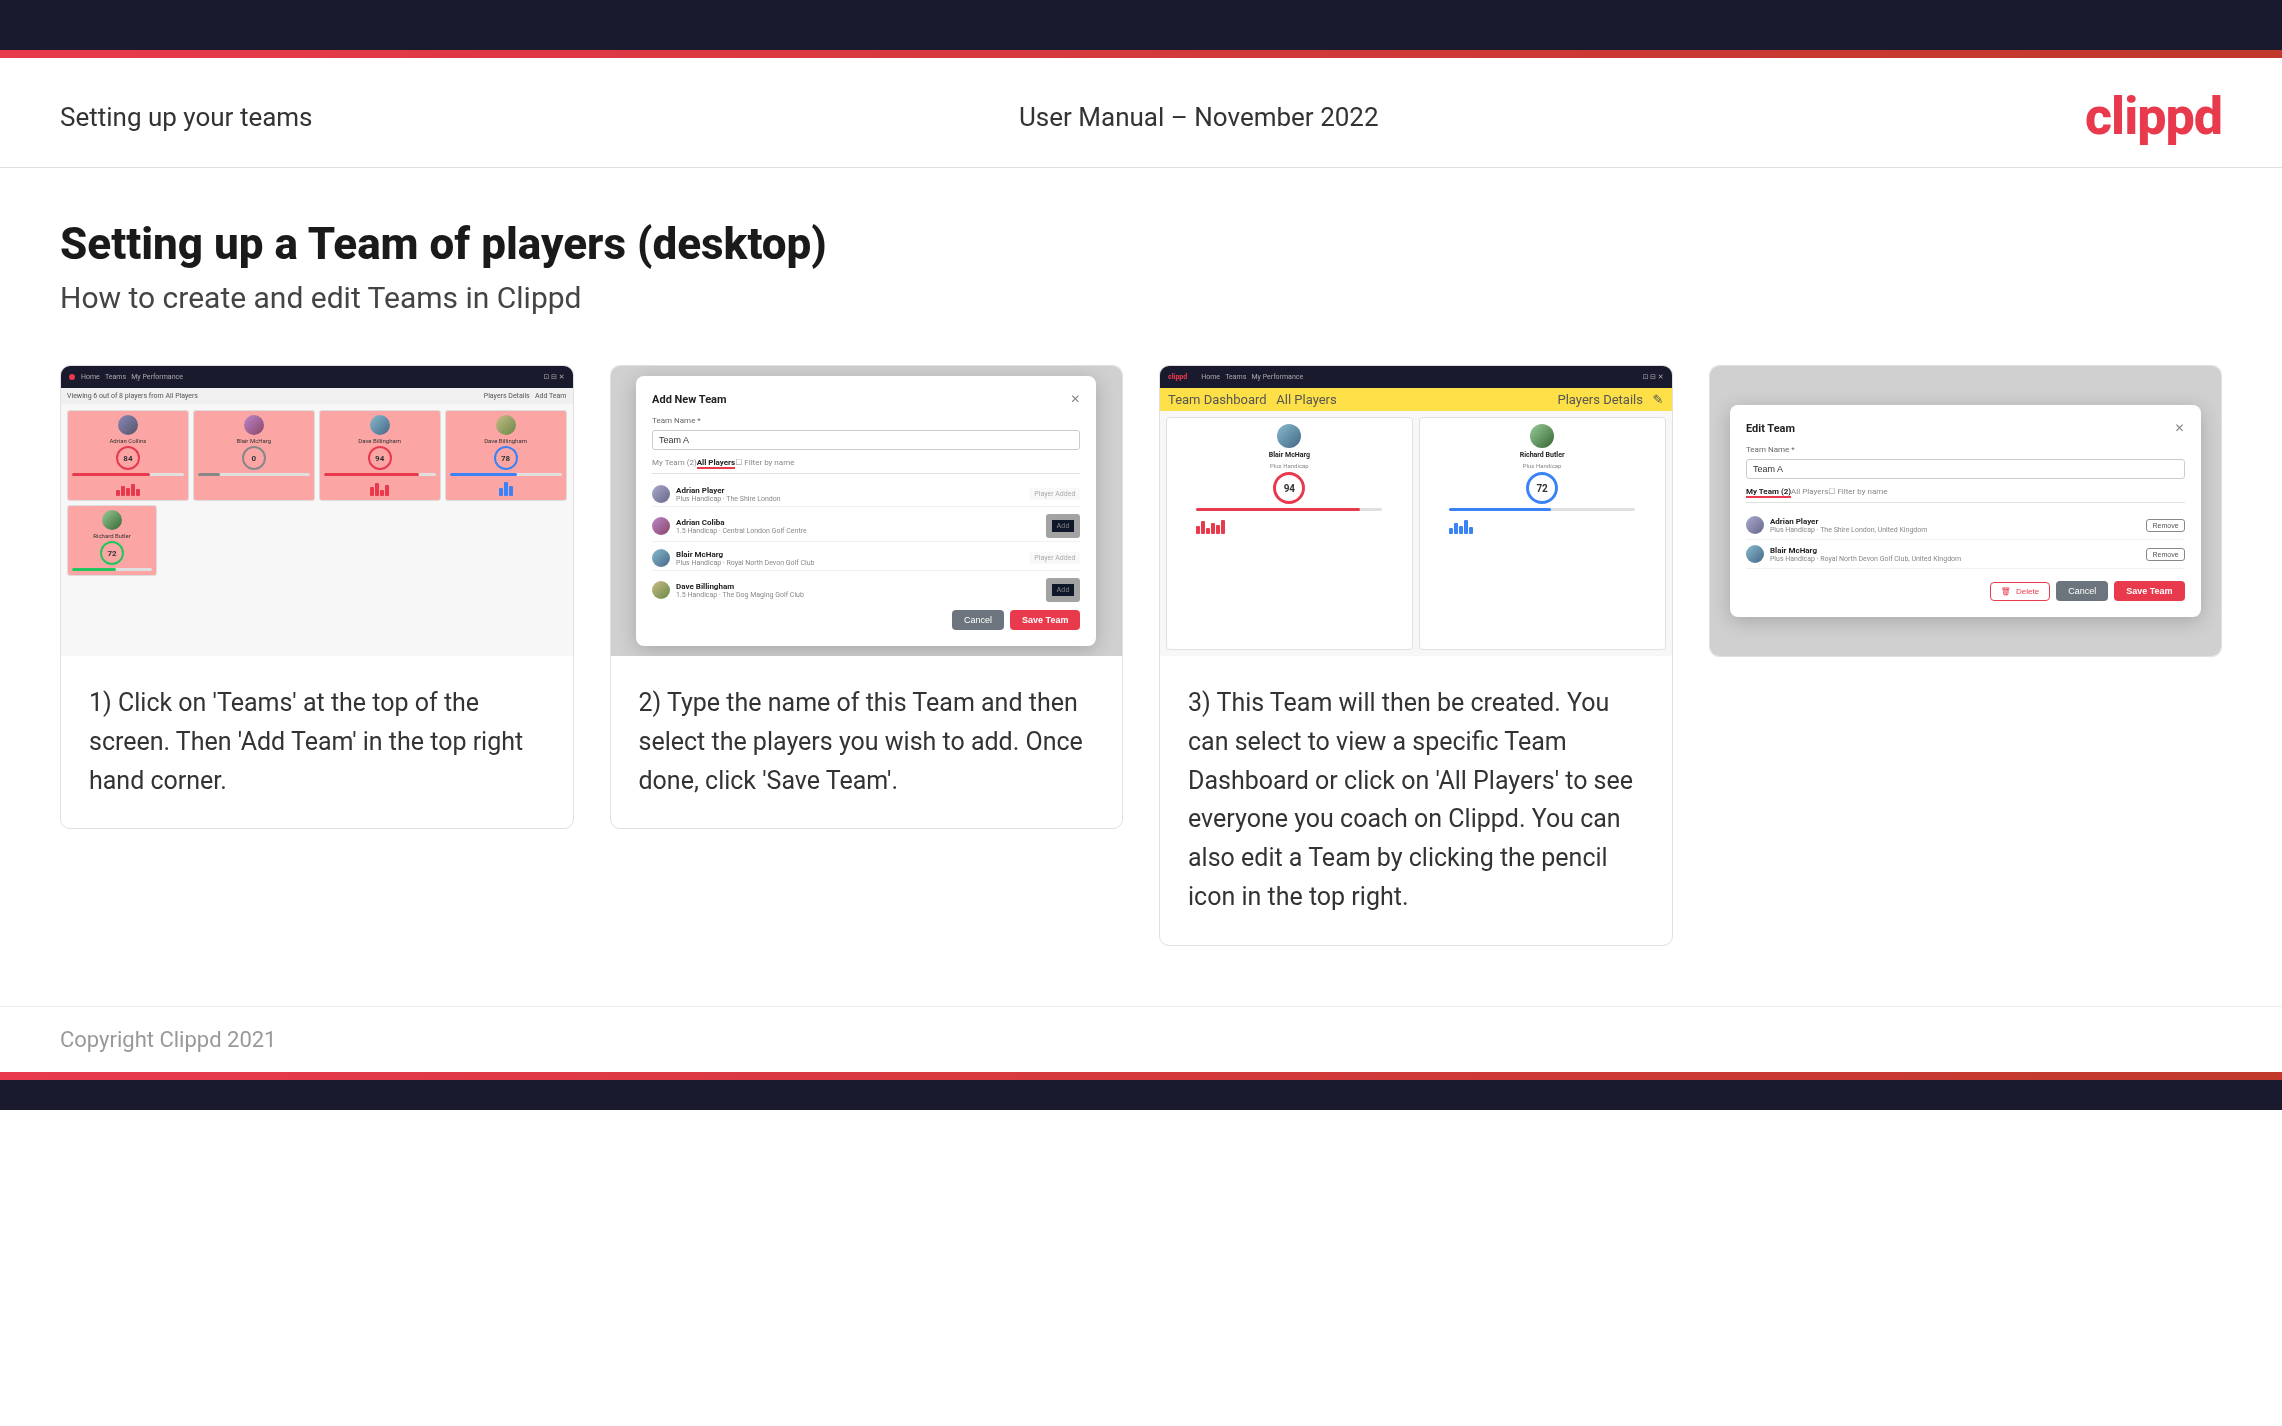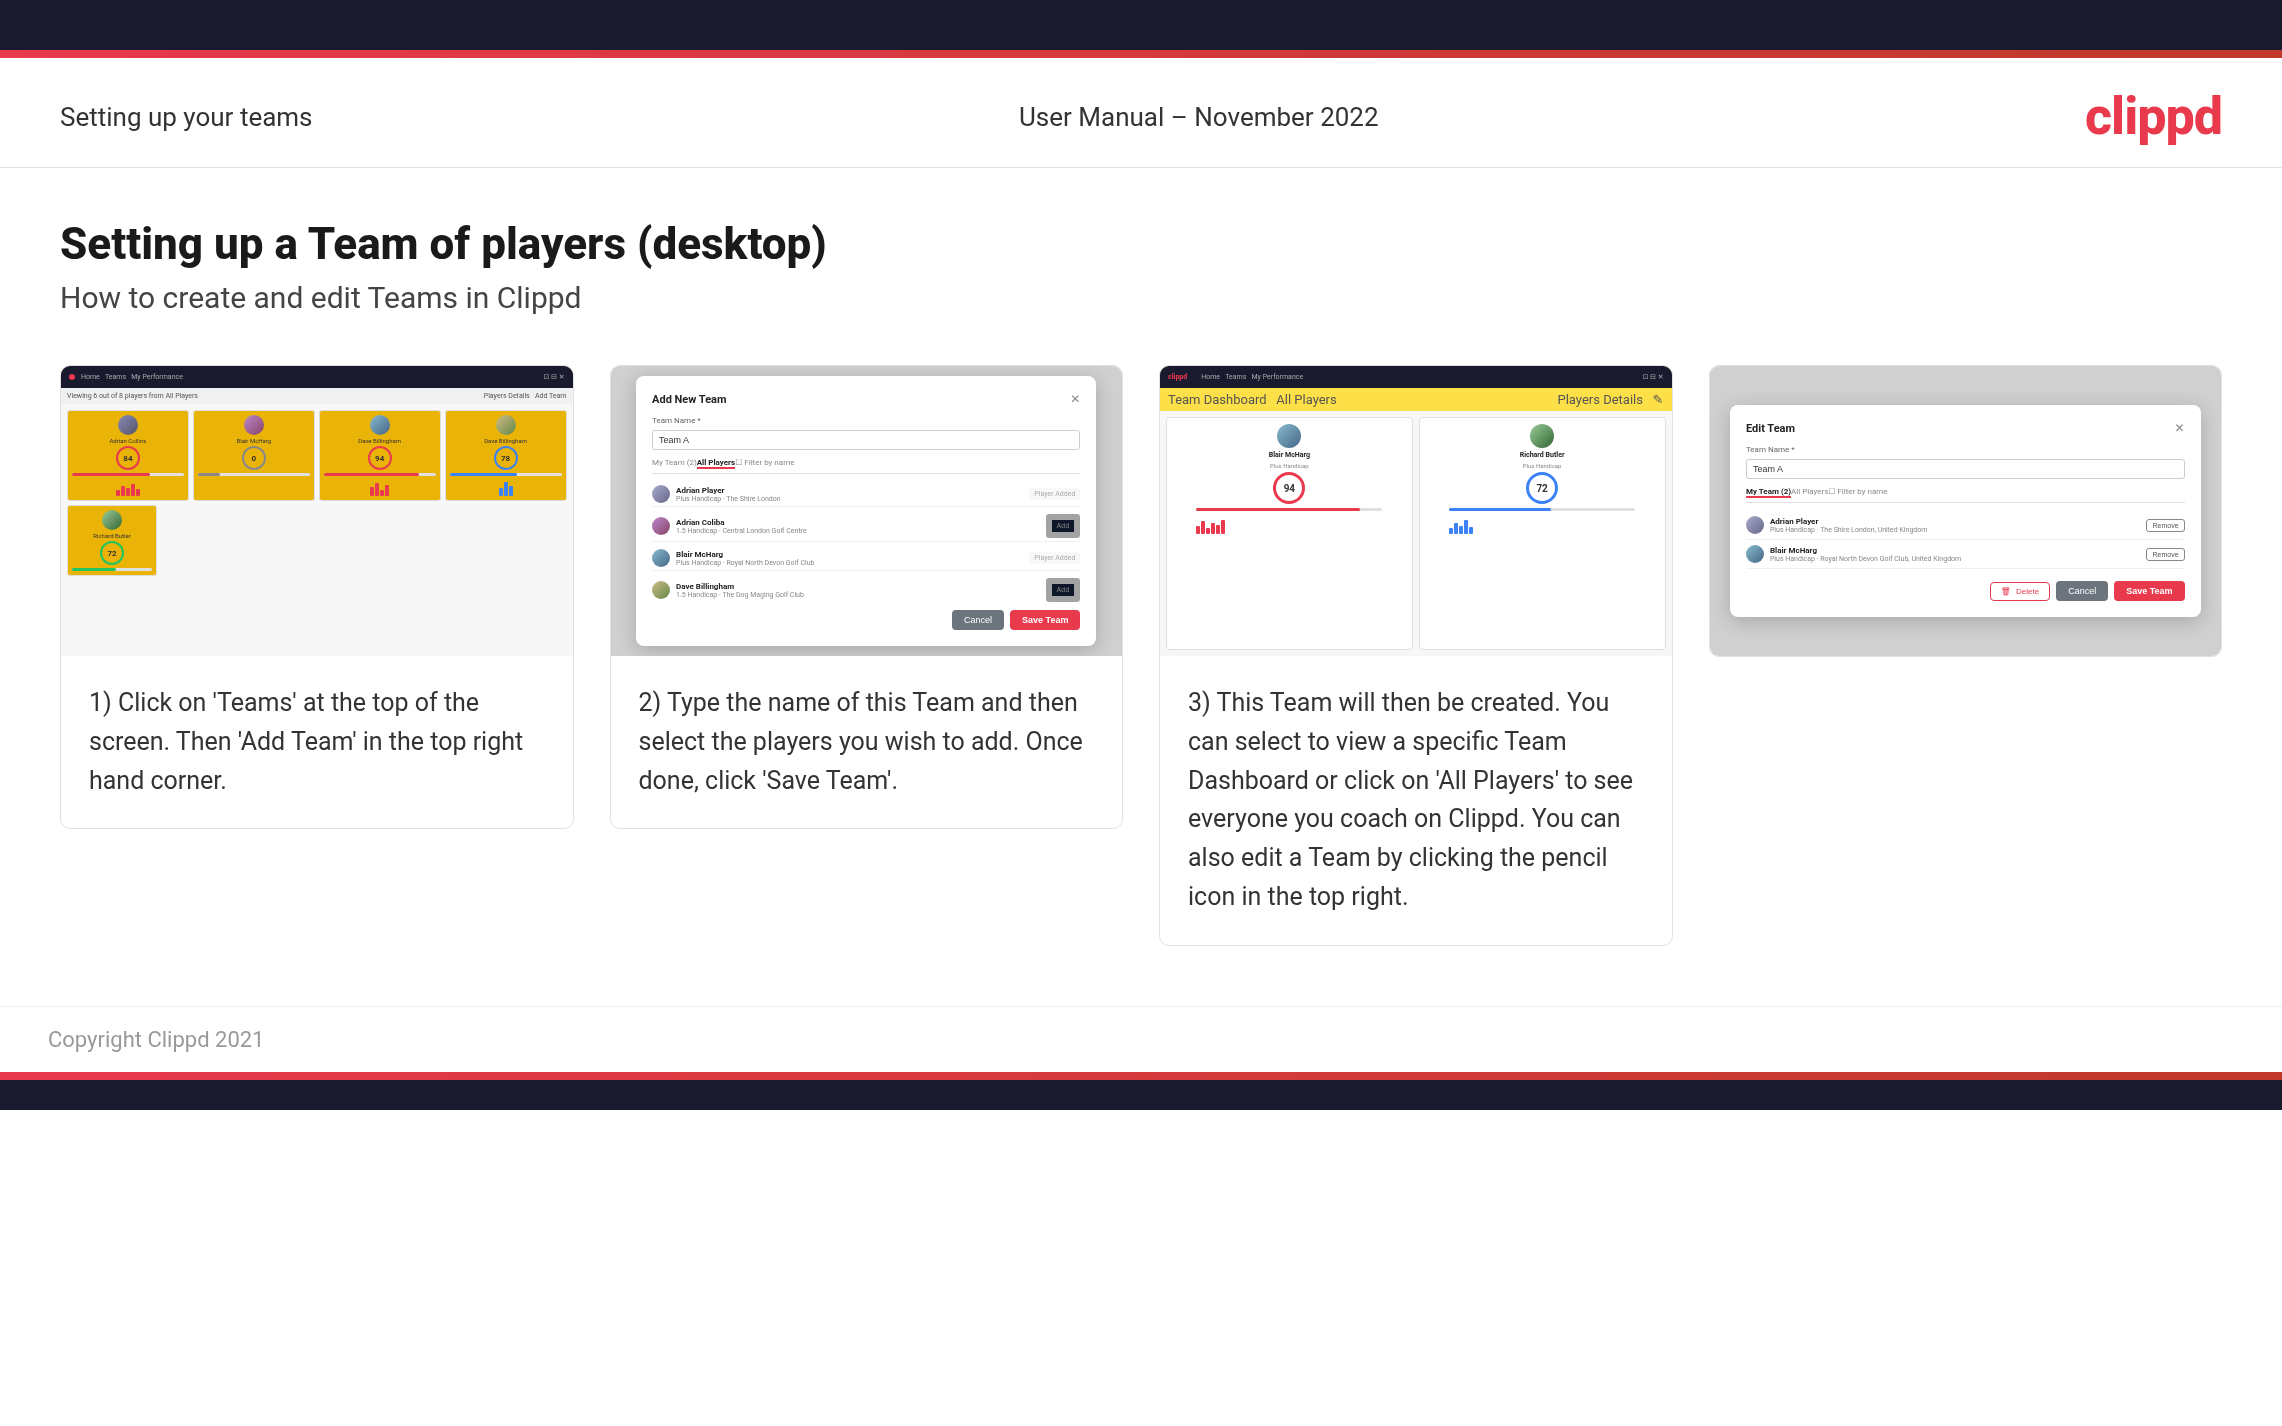--- a/index.html
+++ b/index.html
@@ -117,21 +117,21 @@
       padding: 6px;
       display: flex;
       flex-direction: column;
       gap: 4px;
     }
     .dash-row {
       display: flex;
       gap: 4px;
     }
     .player-card-mini {
-      background: #eab308;
+      background: #fca5a5;
       border: 1px solid #ddd;
       border-radius: 3px;
       padding: 4px;
       flex: 1;
       display: flex;
       flex-direction: column;
       align-items: center;
       gap: 2px;
     }
     .player-avatar-mini {
@@ -393,21 +393,21 @@
     .card-text {
       padding: 28px 28px 28px 28px;
       font-size: 25px;
       line-height: 1.55;
       color: #333;
       flex: 1;
     }
 
     
     .footer {
-      padding: 20px 48px;
+      padding: 20px 60px;
       font-size: 22px;
       color: #999;
       border-top: 1px solid #eee;
       margin-top: 20px;
     }
     .very-bottom {
       background: #1a1a2e;
       height: 30px;
     }
   </style>

